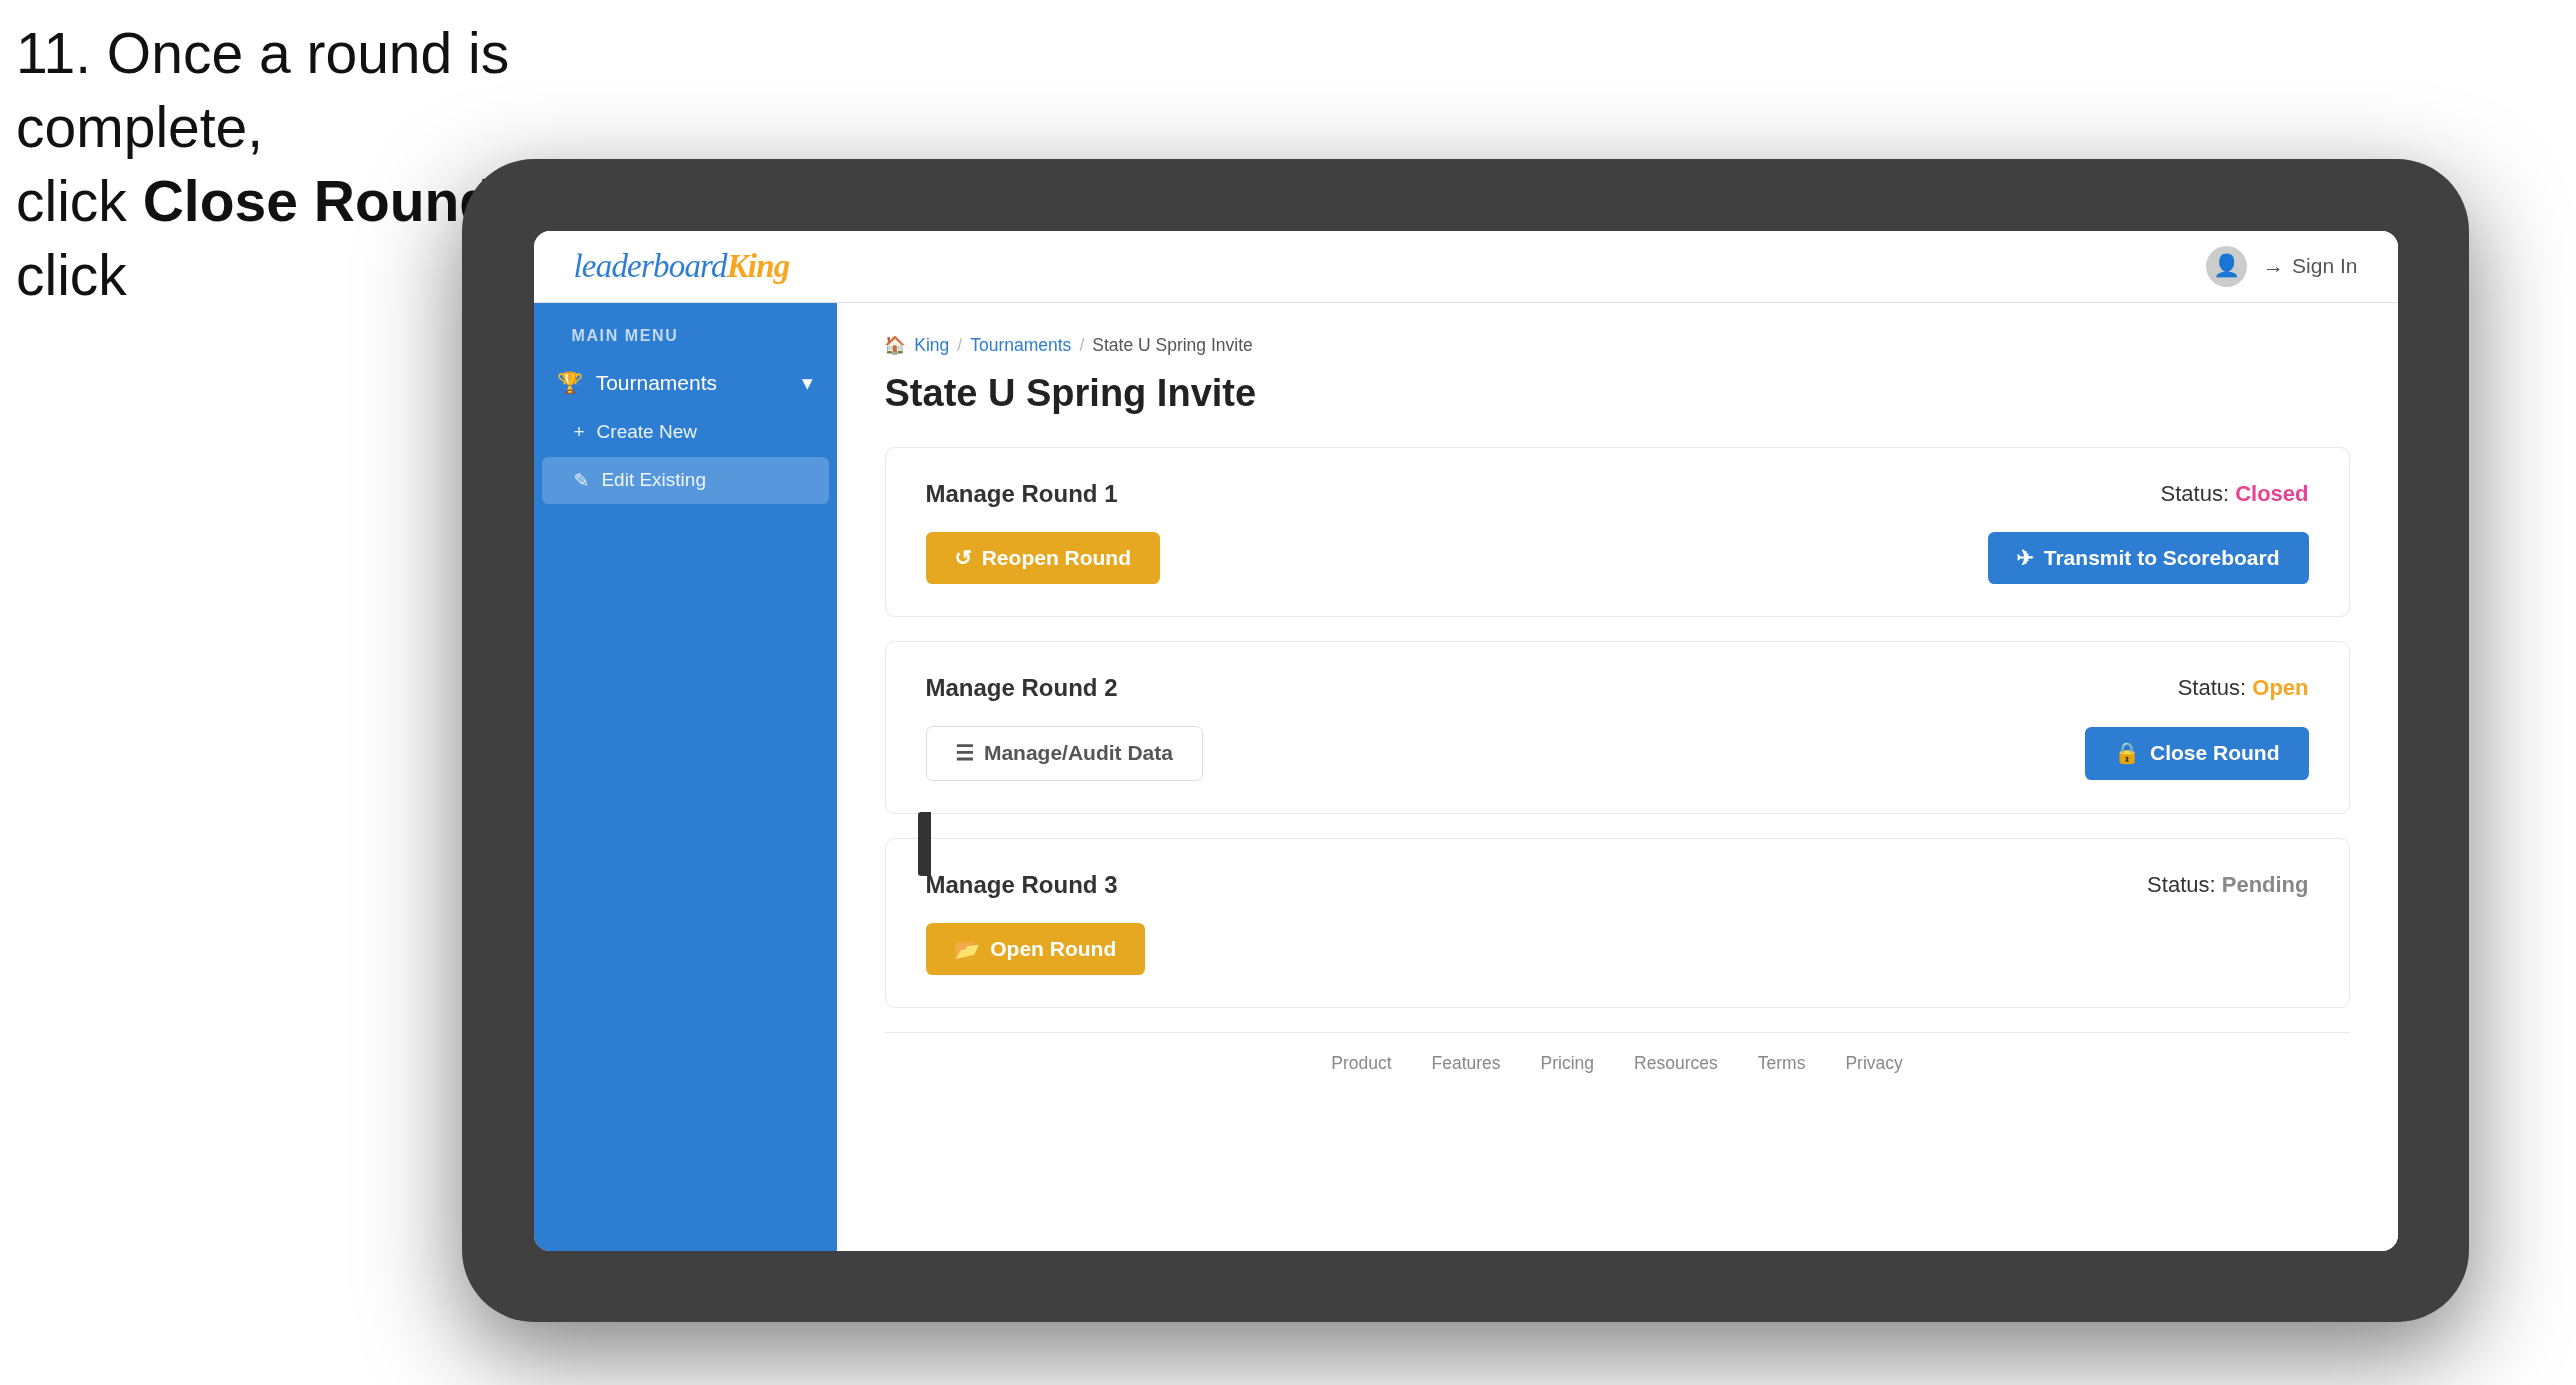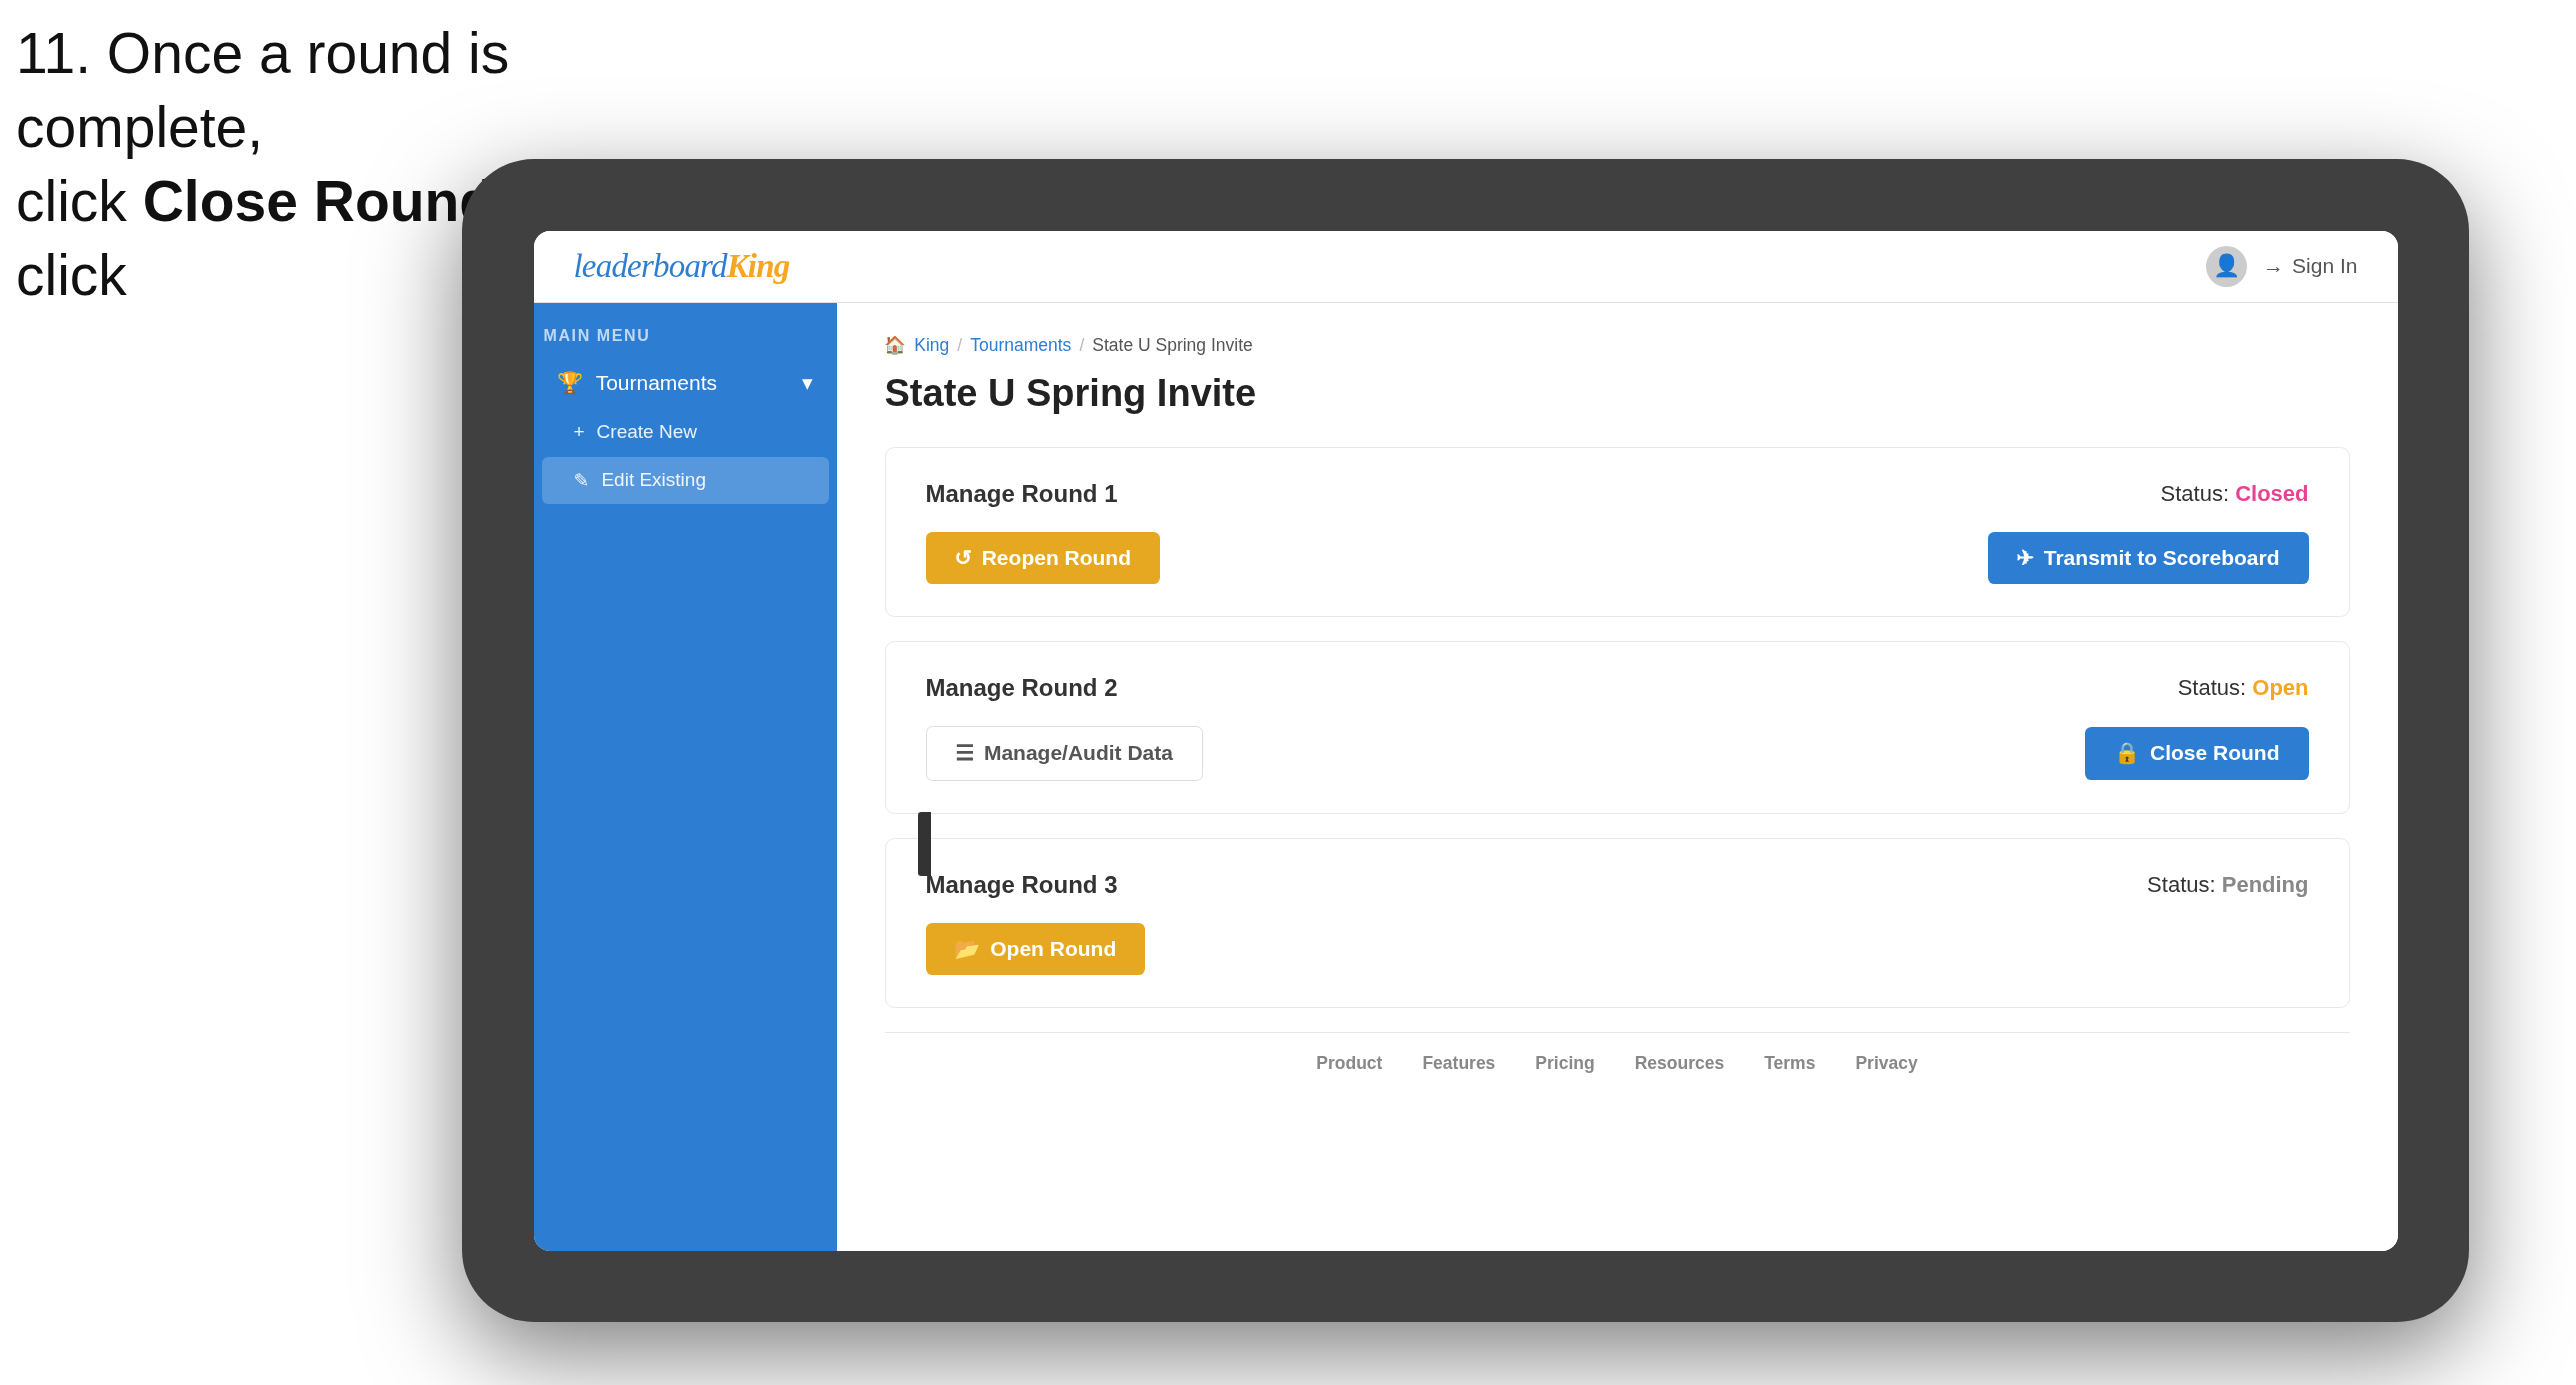--- a/index.html
+++ b/index.html
@@ -124,21 +124,21 @@
       flex-shrink: 0;
       padding: 24px 0;
     }
 
     .sidebar-section-label {
       color: rgba(255,255,255,0.7);
       font-size: 16px;
       font-weight: 700;
       letter-spacing: 1.6px;
       text-transform: uppercase;
-      padding: 0 10px 12px;
+      padding: 0 38px 12px;
     }
 
     .sidebar-item {
       display: flex;
       align-items: center;
       justify-content: space-between;
       padding: 14.3px 24px;
       color: #fff;
       font-size: 21px;
       cursor: pointer;
@@ -275,21 +275,20 @@
 
     
     .footer {
       background: #fff;
       border-top: 0.8px solid #e8e8e8;
       padding: 20px 48px;
       display: flex;
       justify-content: center;
       gap: 40px;
       flex-shrink: 0;
-      font-weight: bold;
     }
 
     .footer-link {
       font-size: 17.5px;
       color: #888;
       cursor: pointer;
     }
 
     
     .tablet-side-btn {

